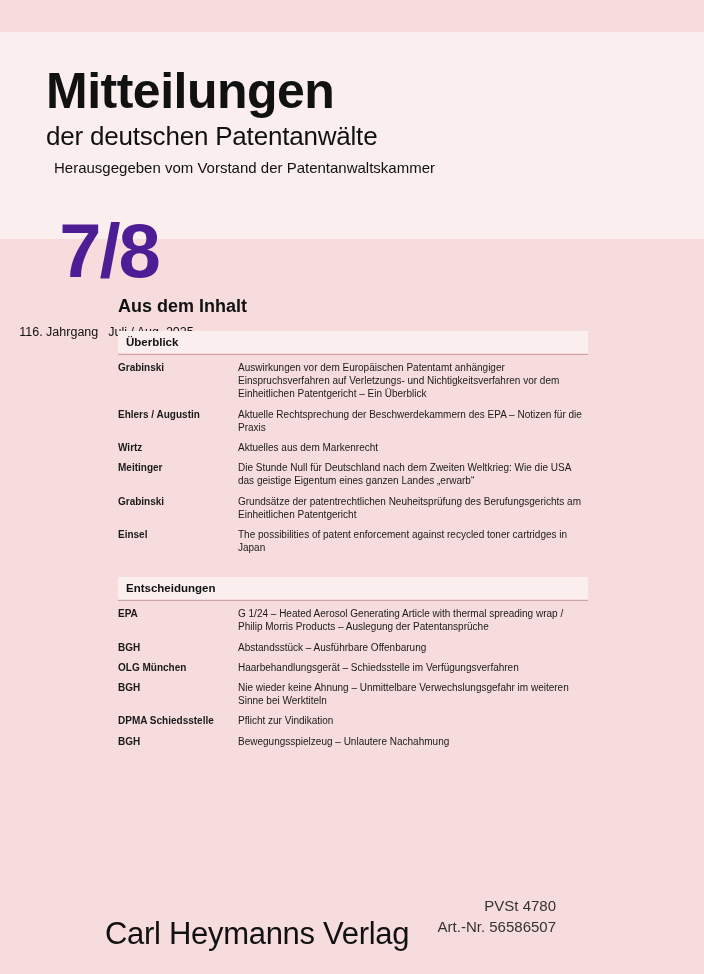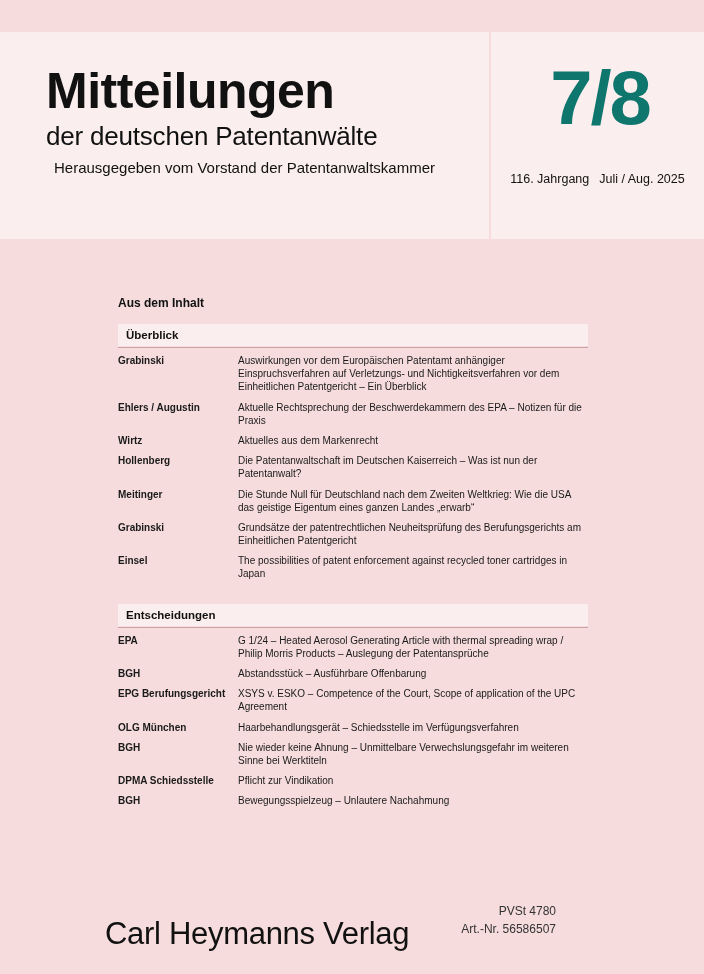--- a/index.html
+++ b/index.html
@@ -24,20 +24,21 @@
   
   .masthead {
     position: absolute;
     left: 0;
     top: 32px;
     width: 704px;
     height: 207px;
     background: #fbeeee;
     display: flex;
     align-items: stretch;
+    flex-direction: column;
   }
   .masthead-left {
     flex: 1 1 auto;
     padding: 34px 0 0 46px;
     position: relative;
   }
   .masthead-divider {
     width: 2px;
     background: #f6dcdd;
     margin: 0;
@@ -70,21 +71,21 @@
   }
   .issue-number {
     position: absolute;
     top: 28px;
     left: 0;
     width: 218px;
     text-align: center;
     font-size: 76px;
     font-weight: bold;
     line-height: 1;
-    color: #0f766e;
+    color: #4c1d95;
     letter-spacing: -2px;
   }
   .issue-meta {
     position: absolute;
     top: 140px;
     left: 0;
     width: 213px;
     text-align: center;
     font-size: 12.5px;
     color: #111;
@@ -95,21 +96,21 @@
   }
 
   
   .content {
     position: absolute;
     left: 118px;
     top: 296px;
     width: 470px;
   }
   .content-heading {
-    font-size: 12px;
+    font-size: 18px;
     font-weight: bold;
     color: #111;
     margin: 0 0 14px 0;
   }
   .section-bar {
     background: #fbeeee;
     padding: 5px 8px 5px 8px;
     font-size: 11.5px;
     font-weight: bold;
     color: #111;
@@ -158,21 +159,21 @@
     bottom: 22px;
     font-size: 31px;
     color: #111;
     letter-spacing: -0.3px;
   }
   .footer-codes {
     position: absolute;
     right: 28px;
     bottom: 36px;
     text-align: right;
-    font-size: 12px;
+    font-size: 15px;
     line-height: 1.45;
     color: #333;
   }
 </style>
 </head>
 <body>
 
 <div class="page">
 
   <div class="masthead">
@@ -203,24 +204,20 @@
       </tr>
       <tr>
         <td class="toc-author">Ehlers / Augustin</td>
         <td class="toc-title">Aktuelle Rechtsprechung der Beschwerdekammern des EPA – Notizen für die Praxis</td>
       </tr>
       <tr>
         <td class="toc-author">Wirtz</td>
         <td class="toc-title">Aktuelles aus dem Markenrecht</td>
       </tr>
       <tr>
-        <td class="toc-author">Hollenberg</td>
-        <td class="toc-title">Die Patentanwaltschaft im Deutschen Kaiserreich – Was ist nun der Patentanwalt?</td>
-      </tr>
-      <tr>
         <td class="toc-author">Meitinger</td>
         <td class="toc-title">Die Stunde Null für Deutschland nach dem Zweiten Weltkrieg: Wie die USA das geistige Eigentum eines ganzen Landes „erwarb“</td>
       </tr>
       <tr>
         <td class="toc-author">Grabinski</td>
         <td class="toc-title">Grundsätze der patentrechtlichen Neuheitsprüfung des Berufungsgerichts am Einheitlichen Patentgericht</td>
       </tr>
       <tr>
         <td class="toc-author">Einsel</td>
         <td class="toc-title">The possibilities of patent enforcement against recycled toner cartridges in Japan</td>
@@ -236,24 +233,20 @@
       <tbody>
           <tr>
         <td class="toc-author">EPA</td>
         <td class="toc-title">G 1/24 – Heated Aerosol Generating Article with thermal spreading wrap / Philip Morris Products – Auslegung der Patentansprüche</td>
       </tr>
       <tr>
         <td class="toc-author">BGH</td>
         <td class="toc-title">Abstandsstück – Ausführbare Offenbarung</td>
       </tr>
       <tr>
-        <td class="toc-author">EPG Berufungsgericht</td>
-        <td class="toc-title">XSYS v. ESKO – Competence of the Court, Scope of application of the UPC Agreement</td>
-      </tr>
-      <tr>
         <td class="toc-author">OLG München</td>
         <td class="toc-title">Haarbehandlungsgerät – Schiedsstelle im Verfügungsverfahren</td>
       </tr>
       <tr>
         <td class="toc-author">BGH</td>
         <td class="toc-title">Nie wieder keine Ahnung – Unmittelbare Verwechslungsgefahr im weiteren Sinne bei Werktiteln</td>
       </tr>
       <tr>
         <td class="toc-author">DPMA Schiedsstelle</td>
         <td class="toc-title">Pflicht zur Vindikation</td>

